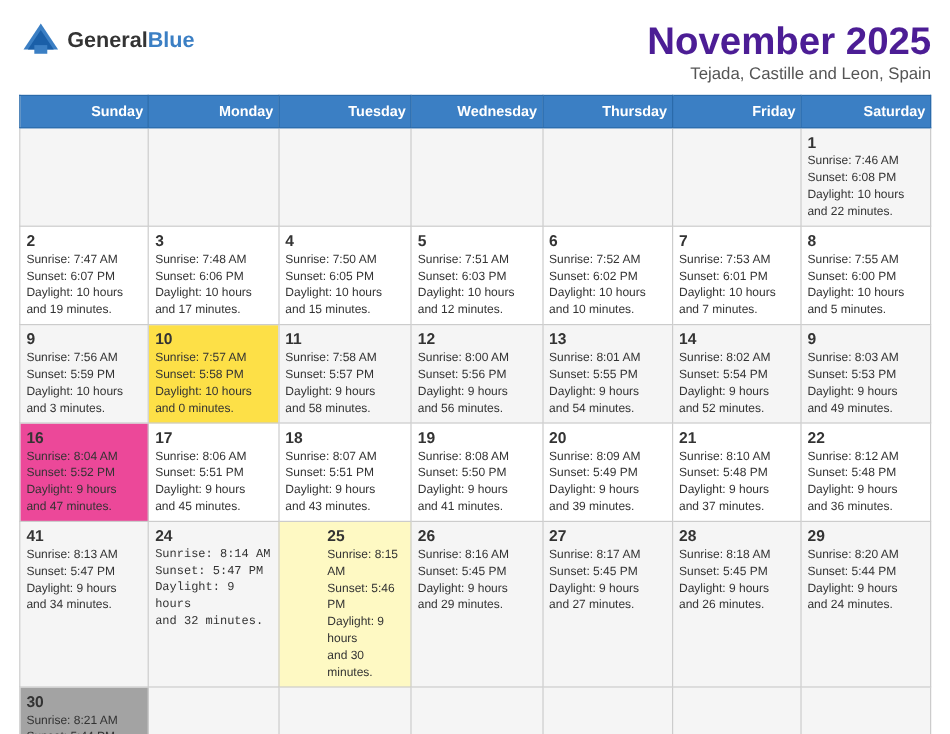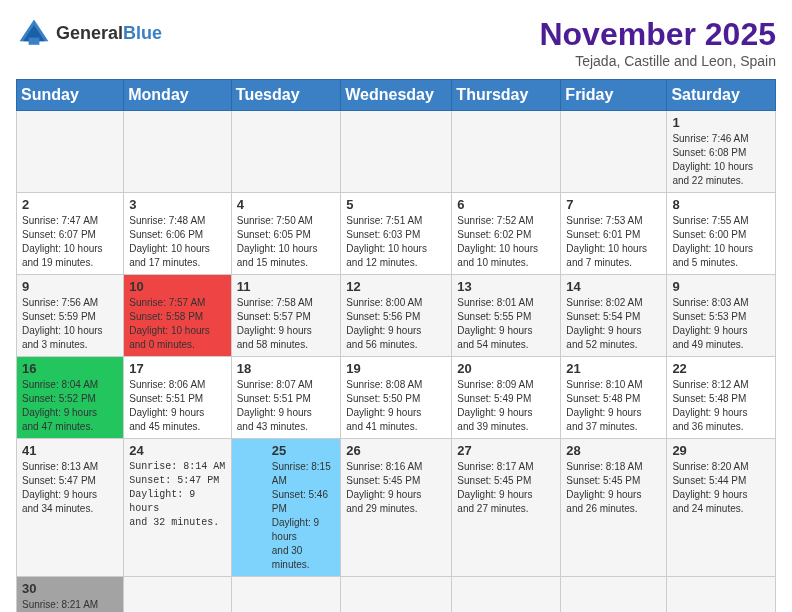--- a/index.html
+++ b/index.html
@@ -47,24 +47,24 @@
       color: #555;
     }
     .calendar {
       width: 100%;
       border-collapse: collapse;
       border: 1px solid #ccc;
     }
     .calendar th {
       background-color: #3b7fc4;
       color: #fff;
-      font-size: 16px;
+      font-size: 12px;
       font-weight: bold;
       padding: 6px 4px;
-      text-align: left;
+      text-align: right;
       border: 1px solid #2a6aaa;
     }
     .calendar td {
       vertical-align: top;
       border: 1px solid #ccc;
       padding: 4px 5px;
       width: 113px;
       min-height: 80px;
       font-size: 10.5px;
       color: #333;
@@ -197,21 +197,21 @@
         </td>
       </tr>
       <tr style="background: rgb(245, 245, 245);">
         <td style="background: rgb(245, 245, 245);">
           <span class="day-number">9</span>
           <div class="day-info" style="white-space: pre-line;">Sunrise: 7:56 AM
 Sunset: 5:59 PM
 Daylight: 10 hours
 and 3 minutes.</div>
         </td>
-        <td style="background: #ef4444;">
+        <td style="background: #fde047;">
           <span class="day-number">10</span>
           <div class="day-info" style="white-space: pre-line;">Sunrise: 7:57 AM
 Sunset: 5:58 PM
 Daylight: 10 hours
 and 0 minutes.</div>
         </td>
         <td style="background: rgb(245, 245, 245);">
           <span class="day-number">11</span>
           <div class="day-info" style="white-space: pre-line;">Sunrise: 7:58 AM
 Sunset: 5:57 PM
@@ -241,21 +241,21 @@
         </td>
         <td style="background: rgb(245, 245, 245);">
           <span class="day-number">9</span>
           <div class="day-info" style="white-space: pre-line;">Sunrise: 8:03 AM
 Sunset: 5:53 PM
 Daylight: 9 hours
 and 49 minutes.</div>
         </td>
       </tr>
       <tr style="background: rgb(255, 255, 255);">
-        <td style="background: #22c55e;">
+        <td style="background: #ec4899;">
           <span class="day-number">16</span>
           <div class="day-info" style="white-space: pre-line;">Sunrise: 8:04 AM
 Sunset: 5:52 PM
 Daylight: 9 hours
 and 47 minutes.</div>
         </td>
         <td style="background: rgb(255, 255, 255);">
           <span class="day-number">17</span>
           <div class="day-info" style="white-space: pre-line;">Sunrise: 8:06 AM
 Sunset: 5:51 PM
@@ -306,21 +306,21 @@
 Daylight: 9 hours
 and 34 minutes.</div>
         </td>
         <td style="background: rgb(245, 245, 245);">
           <span class="day-number">24</span>
           <div class="day-info" style="white-space: pre-line; font-family: Liberation Mono, monospace;">Sunrise: 8:14 AM
 Sunset: 5:47 PM
 Daylight: 9 hours
 and 32 minutes.</div>
         </td>
-        <td style="background: #7dd3fc; padding-left: 40px;">
+        <td style="background: #fef9c3; padding-left: 40px;">
           <span class="day-number">25</span>
           <div class="day-info" style="white-space: pre-line;">Sunrise: 8:15 AM
 Sunset: 5:46 PM
 Daylight: 9 hours
 and 30 minutes.</div>
         </td>
         <td style="background: rgb(245, 245, 245);">
           <span class="day-number">26</span>
           <div class="day-info" style="white-space: pre-line;">Sunrise: 8:16 AM
 Sunset: 5:45 PM

